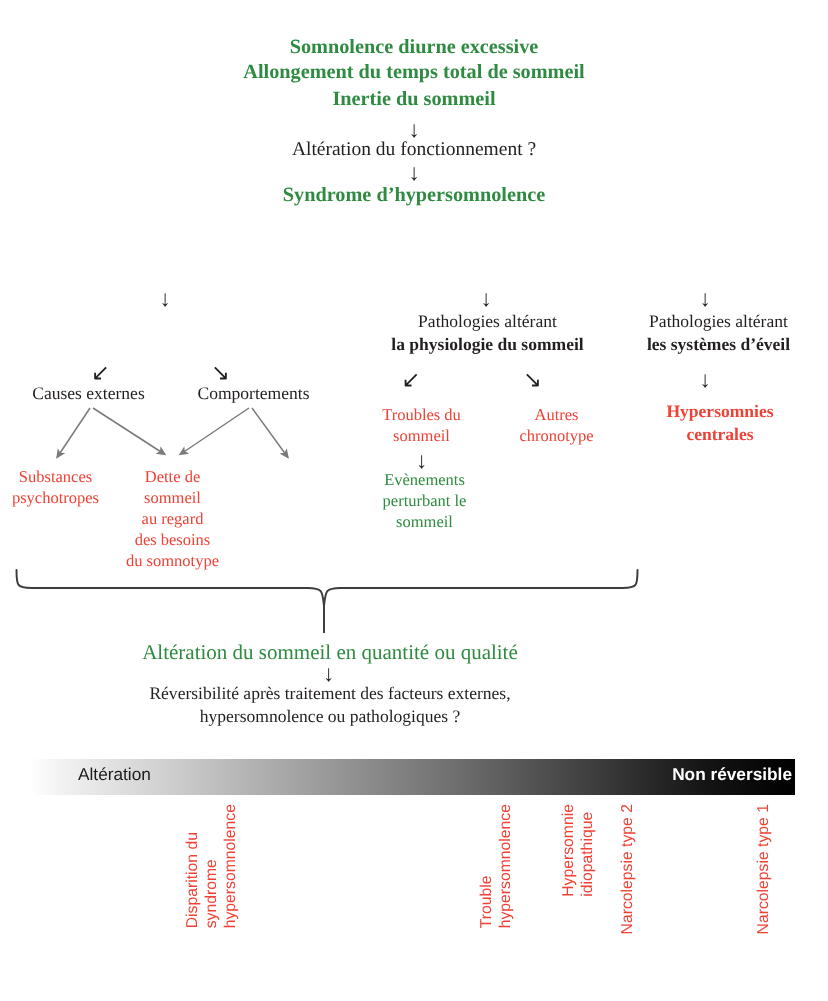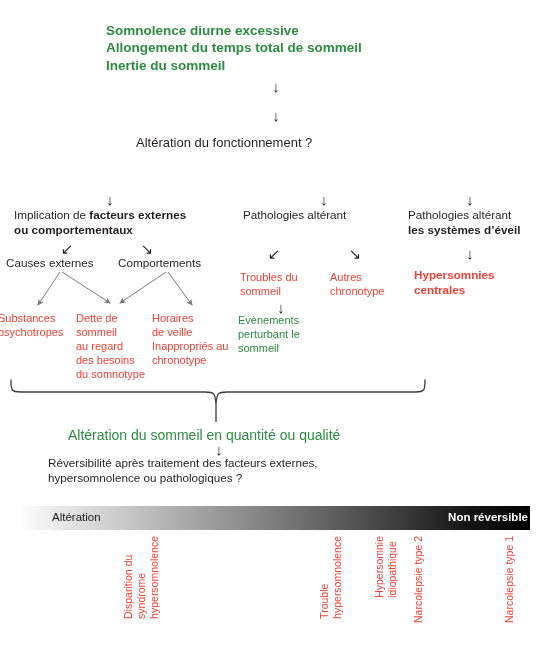--- a/index.html
+++ b/index.html
@@ -16,39 +16,39 @@
     overflow: hidden;
   }
   .canvas {
     position: absolute;
     left: 0; top: 0;
     width: 552px;
     height: 667px;
   }
   .node {
     position: absolute;
-    text-align: left;
+    text-align: center;
     line-height: 1.28;
     white-space: pre-line;
+    font-family: Liberation Serif, serif;
   }
   .green { color: #2e8b41; }
   .red   { color: #ef4236; }
   .blk   { color: #231f20; }
   .b     { font-weight: bold; }
 
   
   #top-symptoms {
     left: 106px; top: 22px; width: 340px;
     font-size: 13.5px; font-weight: bold;
   }
   #arrow-top-1 { left: 256px; top: 79px; width: 40px; }
   #alteration-q {
     left: 136px; top: 91px; width: 280px;
     font-size: 13px;
-    margin-top: 44px;
   }
   #arrow-top-2 { left: 256px; top: 108px; width: 40px; }
   #syndrome {
     left: 126px; top: 121px; width: 300px;
     font-size: 13.5px; font-weight: bold;
   }
 
   
   .arrow-down {
     position: absolute;
@@ -190,25 +190,24 @@
   <div class="node green b" id="top-symptoms">Somnolence diurne excessive
 Allongement du temps total de sommeil
 Inertie du sommeil</div>
 
   <div class="arrow-down" id="arrow-top-1">↓</div>
 
   <div class="node blk" id="alteration-q">Altération du fonctionnement ?</div>
 
   <div class="arrow-down" id="arrow-top-2">↓</div>
 
+  <div class="node green b" id="syndrome">Syndrome d’hypersomnolence</div>
 
   <div class="arrow-down" id="arrow-b1">↓</div>
 
-  <div class="node blk" id="branch1-head"><span>Implication de </span><span class="b">facteurs externes
-ou comportementaux</span></div>
 
   <div class="arrow-down" id="arrow-b1-l">↙</div>
   <div class="arrow-down" id="arrow-b1-r">↘</div>
 
   <div class="node blk" id="comportements">Comportements</div>
   <div class="node blk" id="causes-externes">Causes externes</div>
 
   <svg class="canvas" style="pointer-events:none;">
     <defs>
       <marker id="ah" markerWidth="7" markerHeight="7" refX="5.5" refY="3" orient="auto">
@@ -225,29 +224,25 @@
     <path d="M168,272 L192,305" stroke="#7a7a7a" stroke-width="1" fill="none" marker-end="url(#ah)"></path>
   </svg>
 
   <div class="node red" id="substances">Substances
 psychotropes</div>
   <div class="node red" id="dette">Dette de
 sommeil
 au regard
 des besoins
 du somnotype</div>
-  <div class="node red" id="horaires">Horaires
-de veille
-Inappropriés au
-chronotype</div>
 
   <div class="arrow-down" id="arrow-b2">↓</div>
 
   <div class="node blk" id="branch2-head"><span>Pathologies altérant
-</span></div>
+</span><span class="b">la physiologie du sommeil</span></div>
 
   <div class="arrow-down" id="arrow-b2-l">↙</div>
   <div class="arrow-down" id="arrow-b2-r">↘</div>
 
   <div class="node red" id="troubles">Troubles du
 sommeil</div>
   <div class="node red" id="autres">Autres
 chronotype</div>
 
   <div class="arrow-down" id="arrow-b2-down">↓</div>

